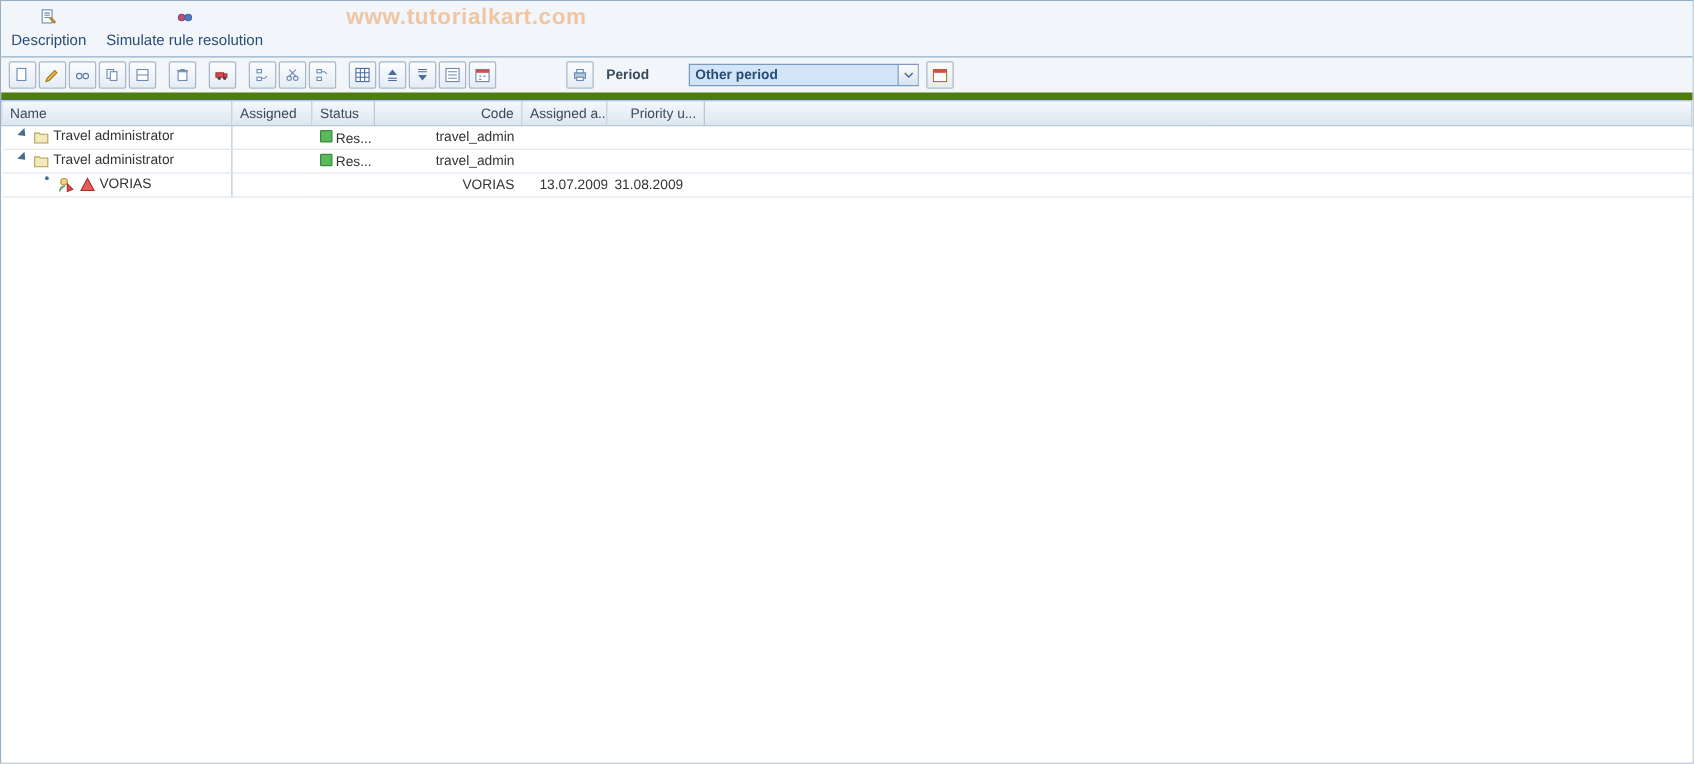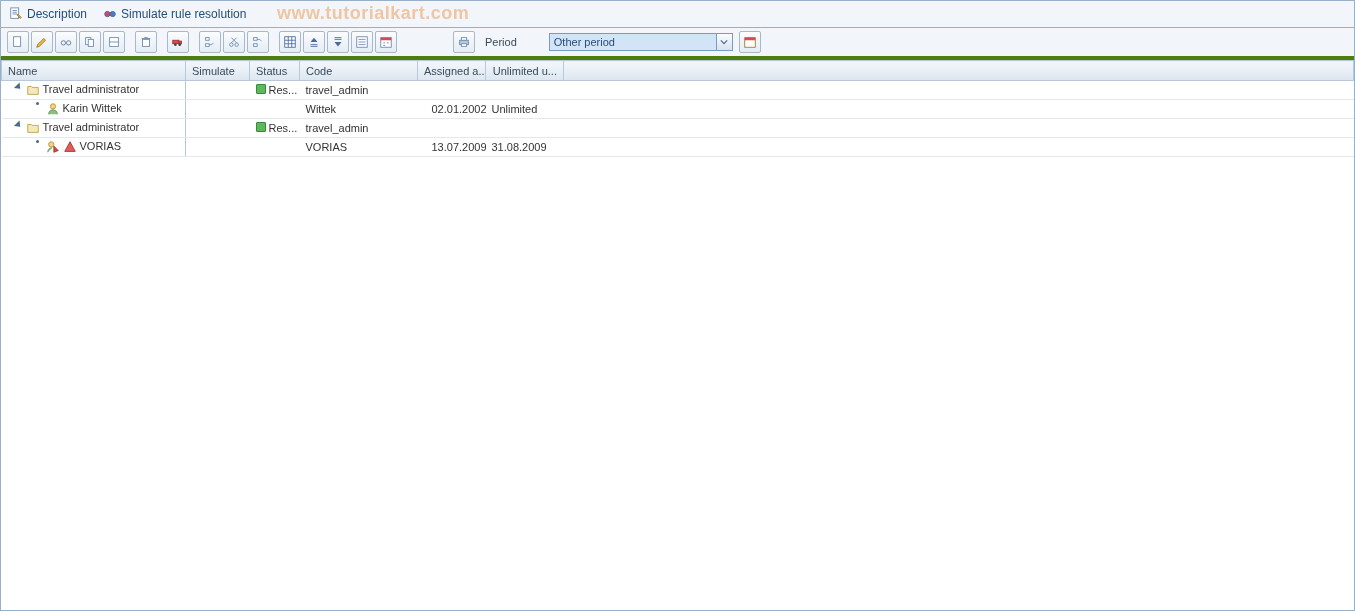--- a/index.html
+++ b/index.html
@@ -1,23 +1,23 @@
 <!DOCTYPE html>
 <html><head>
 <meta charset="utf-8">
 <style>
   *{box-sizing:border-box;margin:0;padding:0;}
   body{font-family:Arial,Helvetica,sans-serif;font-size:11px;color:#333;background:#fff;width:1355px;height:611px;position:relative;overflow:hidden;}
   .window{border:1px solid #97B0C8;height:611px;display:flex;flex-direction:column;}
   .titlebar{background:linear-gradient(to bottom,#E8EFF7 0%,#CBDBEB 100%);border-bottom:1px solid #97B0C8;padding:4px 8px;}
   .titlebar-text{font-weight:bold;font-style:italic;font-size:14px;color:#3F5A7A;}
   .subtoolbar{background:#F2F6FA;border-bottom:1px solid #97B0C8;padding:6px 8px;display:flex;align-items:center;gap:16px;position:relative;}
-  .linkbtn{display:inline-flex;align-items:center;gap:4px;color:#274C78;text-decoration:none;font-size:12px;}
+  .linkbtn{display:inline-flex;align-items:center;gap:4px;color:#274C78;text-decoration:none;font-size:12px;flex-direction:column;}
   .watermark{position:absolute;left:276px;top:2px;font-size:18px;font-weight:bold;color:rgba(236,157,89,0.55);letter-spacing:0.5px;}
-  .icontoolbar{background:#F2F6FA;border-bottom:4px solid #4d7c0f;padding:3px 6px;display:flex;align-items:center;gap:2px;}
+  .icontoolbar{background:#F2F6FA;border-bottom:6px solid #4d7c0f;padding:3px 6px;display:flex;align-items:center;gap:2px;font-weight:bold;}
   .tbtn{width:22px;height:22px;border:1px solid #A8B8C8;background:linear-gradient(to bottom,#FBFCFD,#E4ECF4);display:flex;align-items:center;justify-content:center;font-size:12px;border-radius:2px;}
   .tbtn svg{width:14px;height:14px;}
   .sep{width:2px;height:20px;background:transparent;margin:0 2px;}
   .sep-big{width:10px;}
   .period-lbl{margin-left:8px;margin-right:8px;color:#3A4A5A;font-size:11px;}
   .dropdown{position:relative;width:184px;height:18px;border:1px solid #7A9ABF;background:#fff;display:flex;align-items:center;}
   .dropdown-val{flex:1;padding:0 4px;color:#274C78;font-size:11px;background:#D3E4F7;line-height:16px;}
   .dropdown-arrow{width:16px;height:16px;background:linear-gradient(to bottom,#FBFCFD,#D7E3F0);border-left:1px solid #7A9ABF;display:flex;align-items:center;justify-content:center;}
   .grid-wrap{flex:1;overflow:auto;background:#fff;}
   table{border-collapse:collapse;width:100%;table-layout:fixed;}
@@ -27,21 +27,21 @@
   tbody tr.lvl2 td:first-child{padding-left:34px;}
   .tree-cell{display:flex;align-items:flex-start;gap:3px;}
   .exp{display:inline-block;width:0;height:0;border-top:4px solid transparent;border-bottom:4px solid transparent;border-left:5px solid #4A6A8A;transform:rotate(45deg);margin-right:2px;}
   .bullet{display:inline-block;width:3px;height:3px;background:#4A6A8A;border-radius:50%;margin-right:4px;}
   .ico{width:14px;height:14px;display:inline-flex;align-items:center;justify-content:center;}
   .ico svg{width:14px;height:14px;}
   .status-dot{width:10px;height:10px;background:#5CB85C;border:1px solid #3A8A3A;border-radius:1px;display:inline-block;}
   .col-name{width:184px;}
   .col-prio{width:64px;}
   .col-status{width:50px;}
-  .col-code{width:118px;text-align:left;}
+  .col-code{width:118px;text-align:right;}
   .col-aa{width:68px;text-align:right;}
   .col-au{width:78px;}
   .col-rest{width:auto;}
   thead th.col-aa,thead th.col-au{text-align:right;}
   tbody td.col-aa{text-align:left;padding-left:14px;}
   tbody td.col-au{text-align:left;}
   .right-border{border-right:1px solid #B8C8D8;}
 </style>
 </head>
 <body>
@@ -205,29 +205,48 @@
           <col class="col-prio">
           <col class="col-status">
           <col class="col-code">
           <col class="col-aa">
           <col class="col-au">
           <col class="col-rest">
       </colgroup>
       <thead>
         <tr>
           <th class="col-name">Name</th>
-          <th class="col-prio">Simulate</th>
+          <th class="col-prio">Assigned</th>
           <th class="col-status">Status</th>
           <th class="col-code">Code</th>
           <th class="col-aa">Assigned a...</th>
-          <th class="col-au">Unlimited u...</th>
+          <th class="col-au">Priority u...</th>
           <th class="col-rest"></th>
         </tr>
       </thead>
       <tbody id="grid-body">
+          <tr class="lvl1">
+            <td class="col-name right-border">
+              <span class="tree-cell">
+                <span class="exp"></span>
+                <span class="ico">
+                  <svg viewBox="0 0 16 16">
+                    <path d="M2 4h4l1 1h7v8H2z" fill="#F4E9BC" stroke="#B8A050"></path>
+                  </svg>
+                </span>
+                <span>Travel administrator</span>
+              </span>
+            </td>
+            <td class="col-prio"></td>
+            <td class="col-status"><span class="status-dot"></span><span> Res...</span></td>
+            <td class="col-code">travel_admin</td>
+            <td class="col-aa"></td>
+            <td class="col-au"></td>
+            <td class="col-rest"></td>
+          </tr>
           <tr class="lvl1">
             <td class="col-name right-border">
               <span class="tree-cell">
                 <span class="exp"></span>
                 <span class="ico">
                   <svg viewBox="0 0 16 16">
                     <path d="M2 4h4l1 1h7v8H2z" fill="#F4E9BC" stroke="#B8A050"></path>
                   </svg>
                 </span>
                 <span>Travel administrator</span>
@@ -239,59 +258,20 @@
             <td class="col-aa"></td>
             <td class="col-au"></td>
             <td class="col-rest"></td>
           </tr>
           <tr class="lvl2">
             <td class="col-name right-border">
               <span class="tree-cell">
                 <span class="bullet"></span>
                 <span class="ico">
                   <svg viewBox="0 0 16 16">
-                    <circle cx="8" cy="5" r="3" fill="#F4D480" stroke="#B89030"></circle>
-                    <path d="M3 14c0-3 2-5 5-5s5 2 5 5" fill="#8AC080" stroke="#5A9050"></path>
-                  </svg>
-                </span>
-                <span>Karin Wittek</span>
-              </span>
-            </td>
-            <td class="col-prio"></td>
-            <td class="col-status"></td>
-            <td class="col-code">Wittek</td>
-            <td class="col-aa">02.01.2002</td>
-            <td class="col-au">Unlimited</td>
-            <td class="col-rest"></td>
-          </tr>
-          <tr class="lvl1">
-            <td class="col-name right-border">
-              <span class="tree-cell">
-                <span class="exp"></span>
-                <span class="ico">
-                  <svg viewBox="0 0 16 16">
-                    <path d="M2 4h4l1 1h7v8H2z" fill="#F4E9BC" stroke="#B8A050"></path>
-                  </svg>
-                </span>
-                <span>Travel administrator</span>
-              </span>
-            </td>
-            <td class="col-prio"></td>
-            <td class="col-status"><span class="status-dot"></span><span> Res...</span></td>
-            <td class="col-code">travel_admin</td>
-            <td class="col-aa"></td>
-            <td class="col-au"></td>
-            <td class="col-rest"></td>
-          </tr>
-          <tr class="lvl2">
-            <td class="col-name right-border">
-              <span class="tree-cell">
-                <span class="bullet"></span>
-                <span class="ico">
-                  <svg viewBox="0 0 16 16">
                     <circle cx="6" cy="5" r="3" fill="#F4D480" stroke="#B89030"></circle>
                     <path d="M2 14c0-3 2-5 5-5" fill="#8AC080" stroke="#5A9050"></path>
                     <path d="M9 7l5 5-5 2z" fill="#D94A4A" stroke="#A03030"></path>
                   </svg>
                 </span>
                 <span class="ico">
                   <svg viewBox="0 0 16 16">
                     <path d="M2 13L8 2l6 11z" fill="#E85A5A" stroke="#A03030"></path>
                   </svg>
                 </span>

